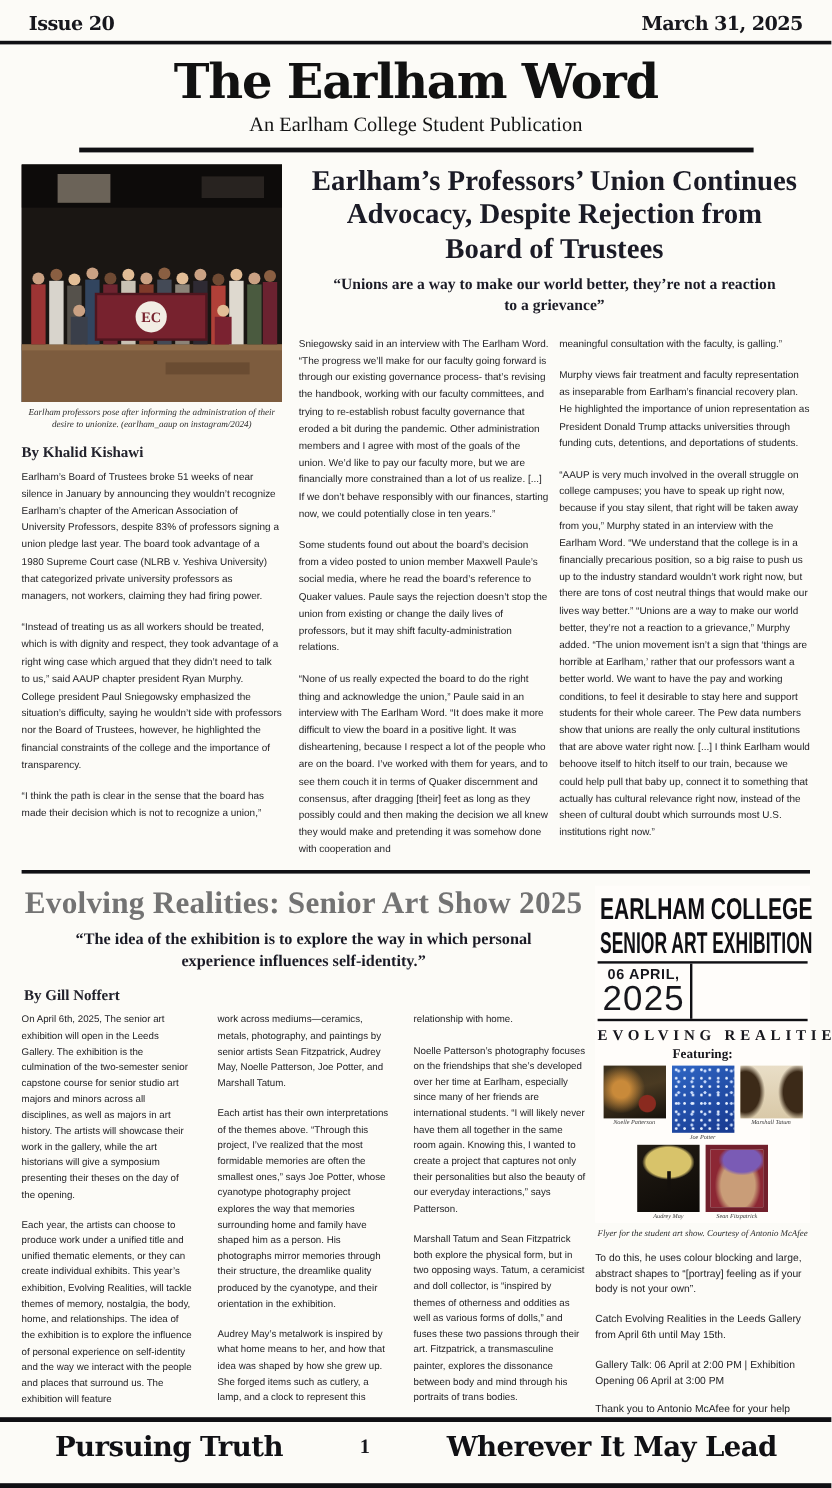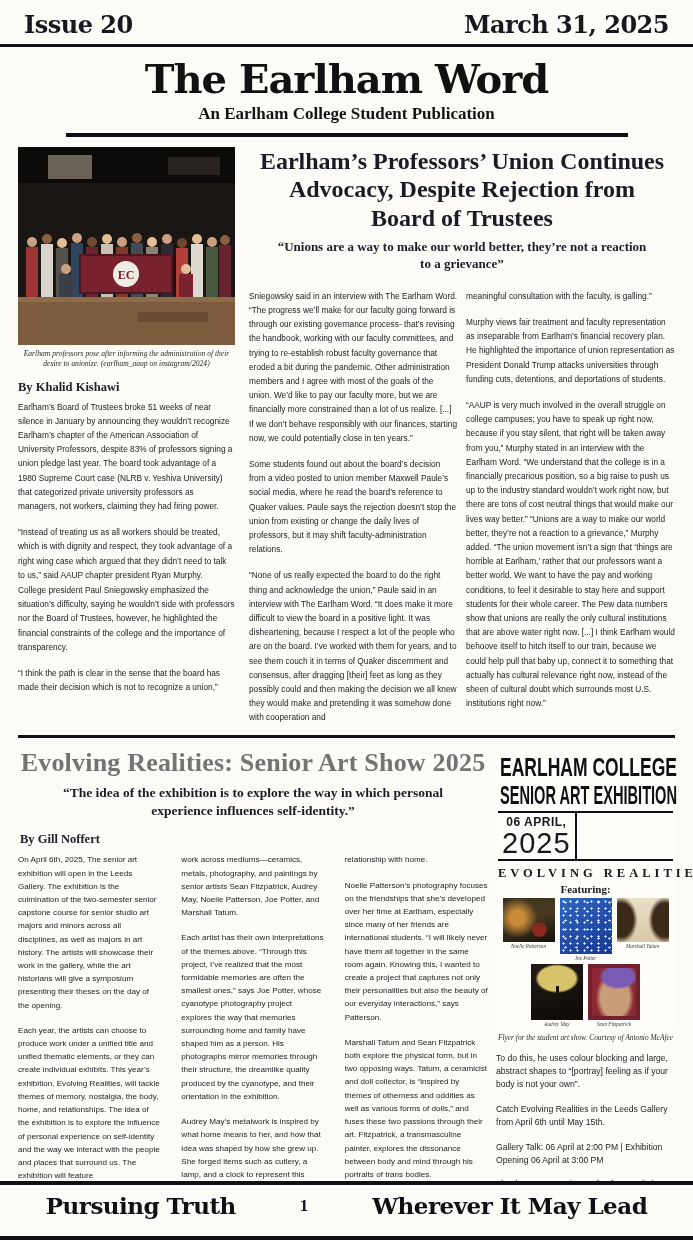--- a/index.html
+++ b/index.html
@@ -12,31 +12,31 @@
     display: flex; flex-direction: column;
     overflow: hidden;
   }
   
   .topbar {
     display: flex; justify-content: space-between; align-items: flex-end;
     padding: 10px 24px 5px 24px;
     border-bottom: 3px solid #101014;
   }
   .topbar .bl {
-    font-family: "DejaVu Serif", serif; font-weight: 700; font-size: 24px;
+    font-family: "DejaVu Serif", serif; font-weight: 700; font-size: 16px;
     letter-spacing: -0.5px;
   }
   
   .masthead { text-align: center; padding-top: 8px; }
   .masthead-title {
     font-family: "DejaVu Serif", serif; font-weight: 700;
     font-size: 40px; letter-spacing: -1px; color: #111;
   }
   .masthead-sub {
-    font-family: "Liberation Serif", serif; font-weight: 700;
+    font-family: "Liberation Serif", serif; font-weight: 400;
     font-size: 17px; margin-top: 2px; color: #141414;
   }
   .masthead-rule { height: 4px; background: #101014; width: 562px; margin: 9px auto 0 auto; }
   
   .union { display: flex; gap: 14px; padding: 10px 18px 0 18px; height: 592px; overflow: hidden; }
   .u-left { width: 217px; flex: 0 0 217px; }
   .u-right { flex: 1; min-width: 0; }
   .photo-box { width: 217px; height: 198px; background: #191513; }
   .photo-box svg { display: block; }
   .caption {

